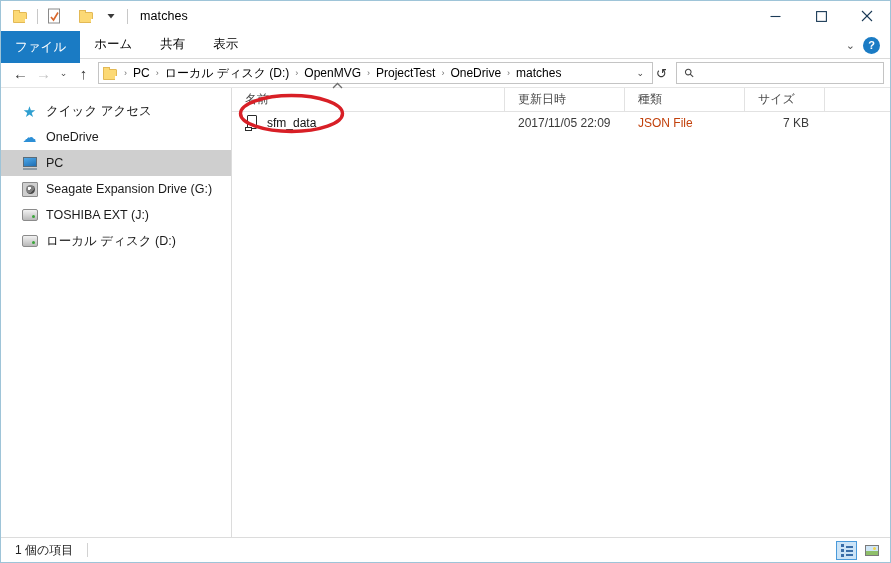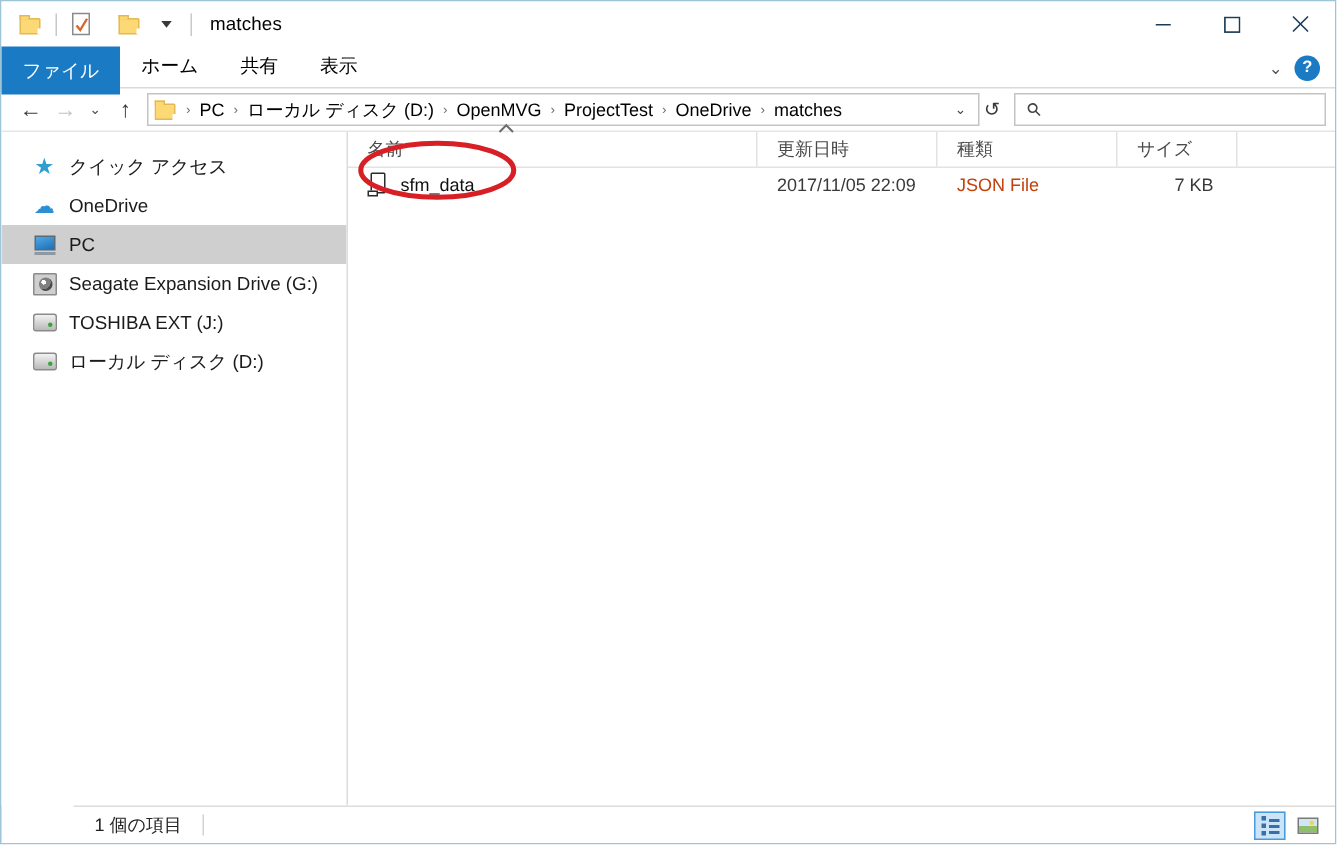--- a/index.html
+++ b/index.html
@@ -255,21 +255,20 @@
   .annot svg { display: block; width: 100%; height: 100%; }
 
   
   .statusbar {
     height: 25px; min-height: 25px;
     display: flex; align-items: center;
     border-top: 1px solid #dcdcdc;
     background: #ffffff;
     padding-left: 14px;
     position: relative;
-    margin-left: 48px;
   }
   .status-text { font-size: 12px; color: #222; }
   .status-sep { width: 1px; height: 14px; background: #d2d2d2; margin-left: 14px; }
   .viewtoggle {
     position: absolute; right: 8px; top: 0; height: 25px;
     display: flex; align-items: center; gap: 4px;
   }
   .vbtn {
     width: 21px; height: 19px;
     display: flex; align-items: center; justify-content: center;

